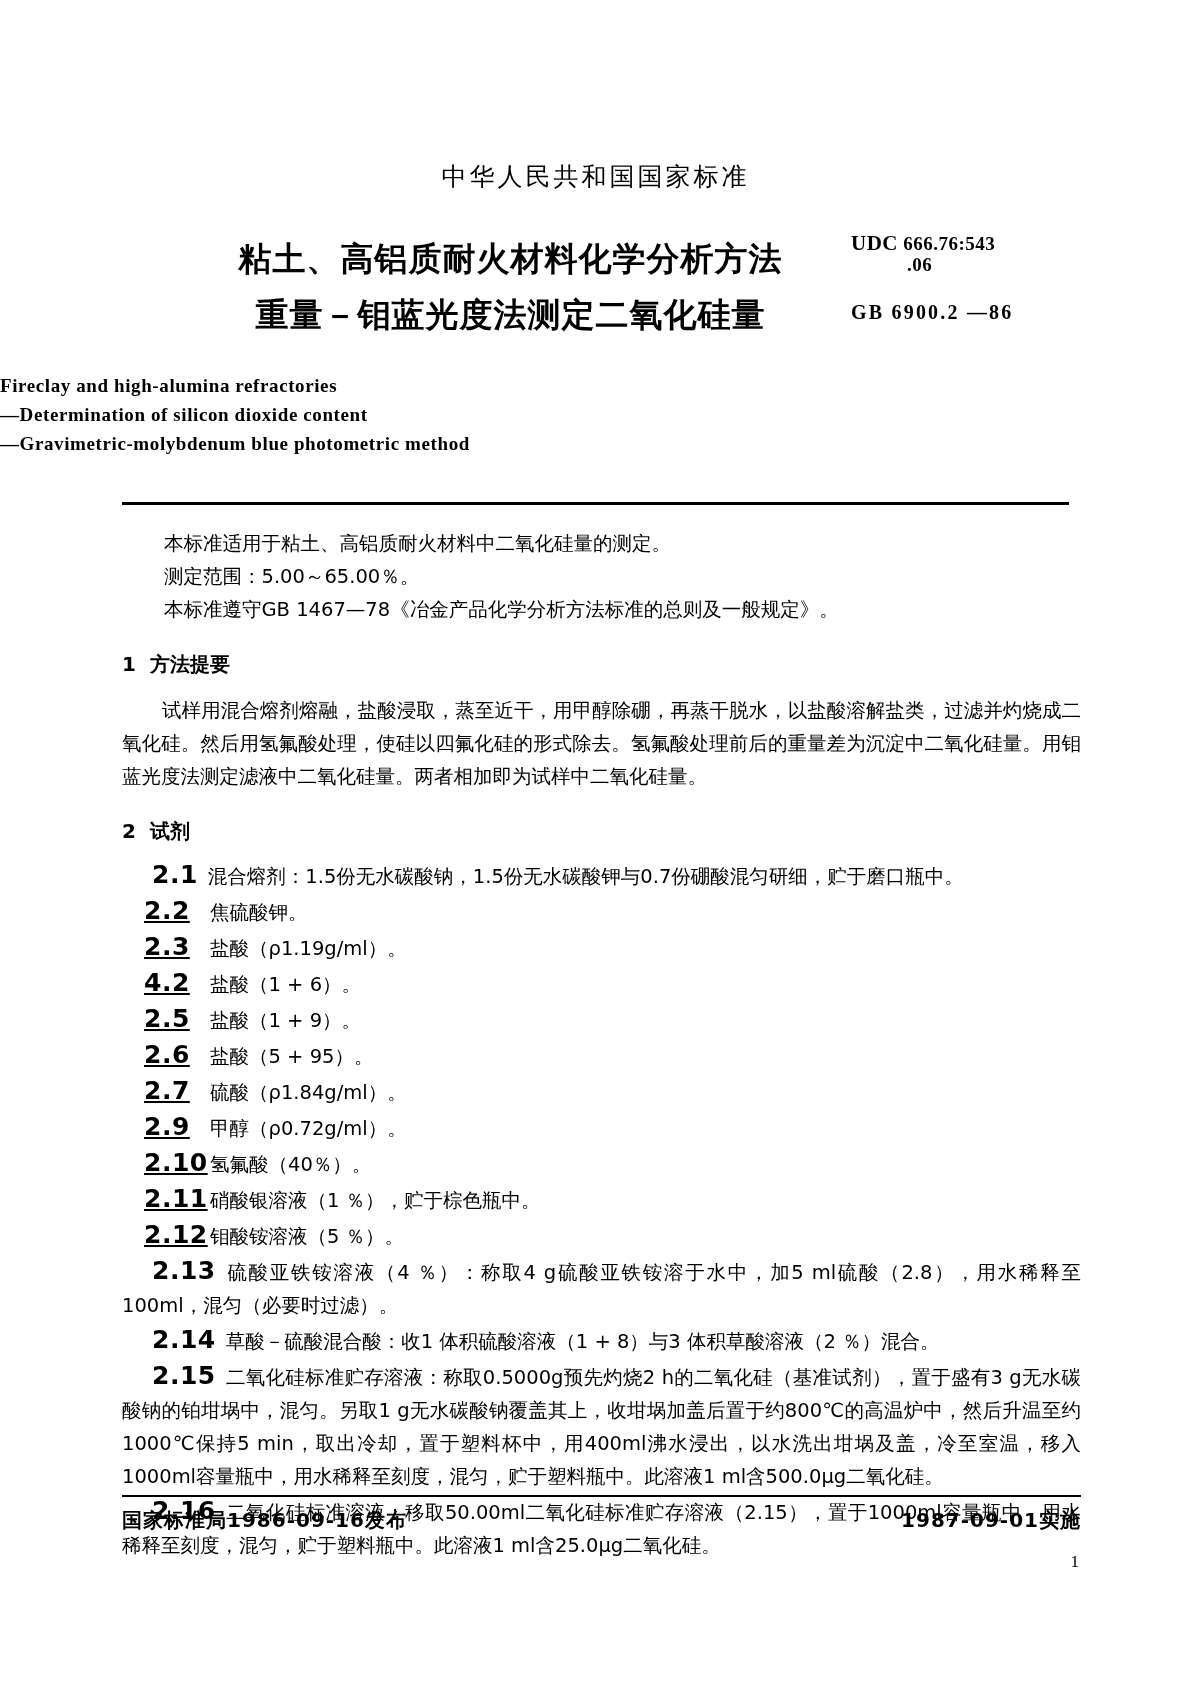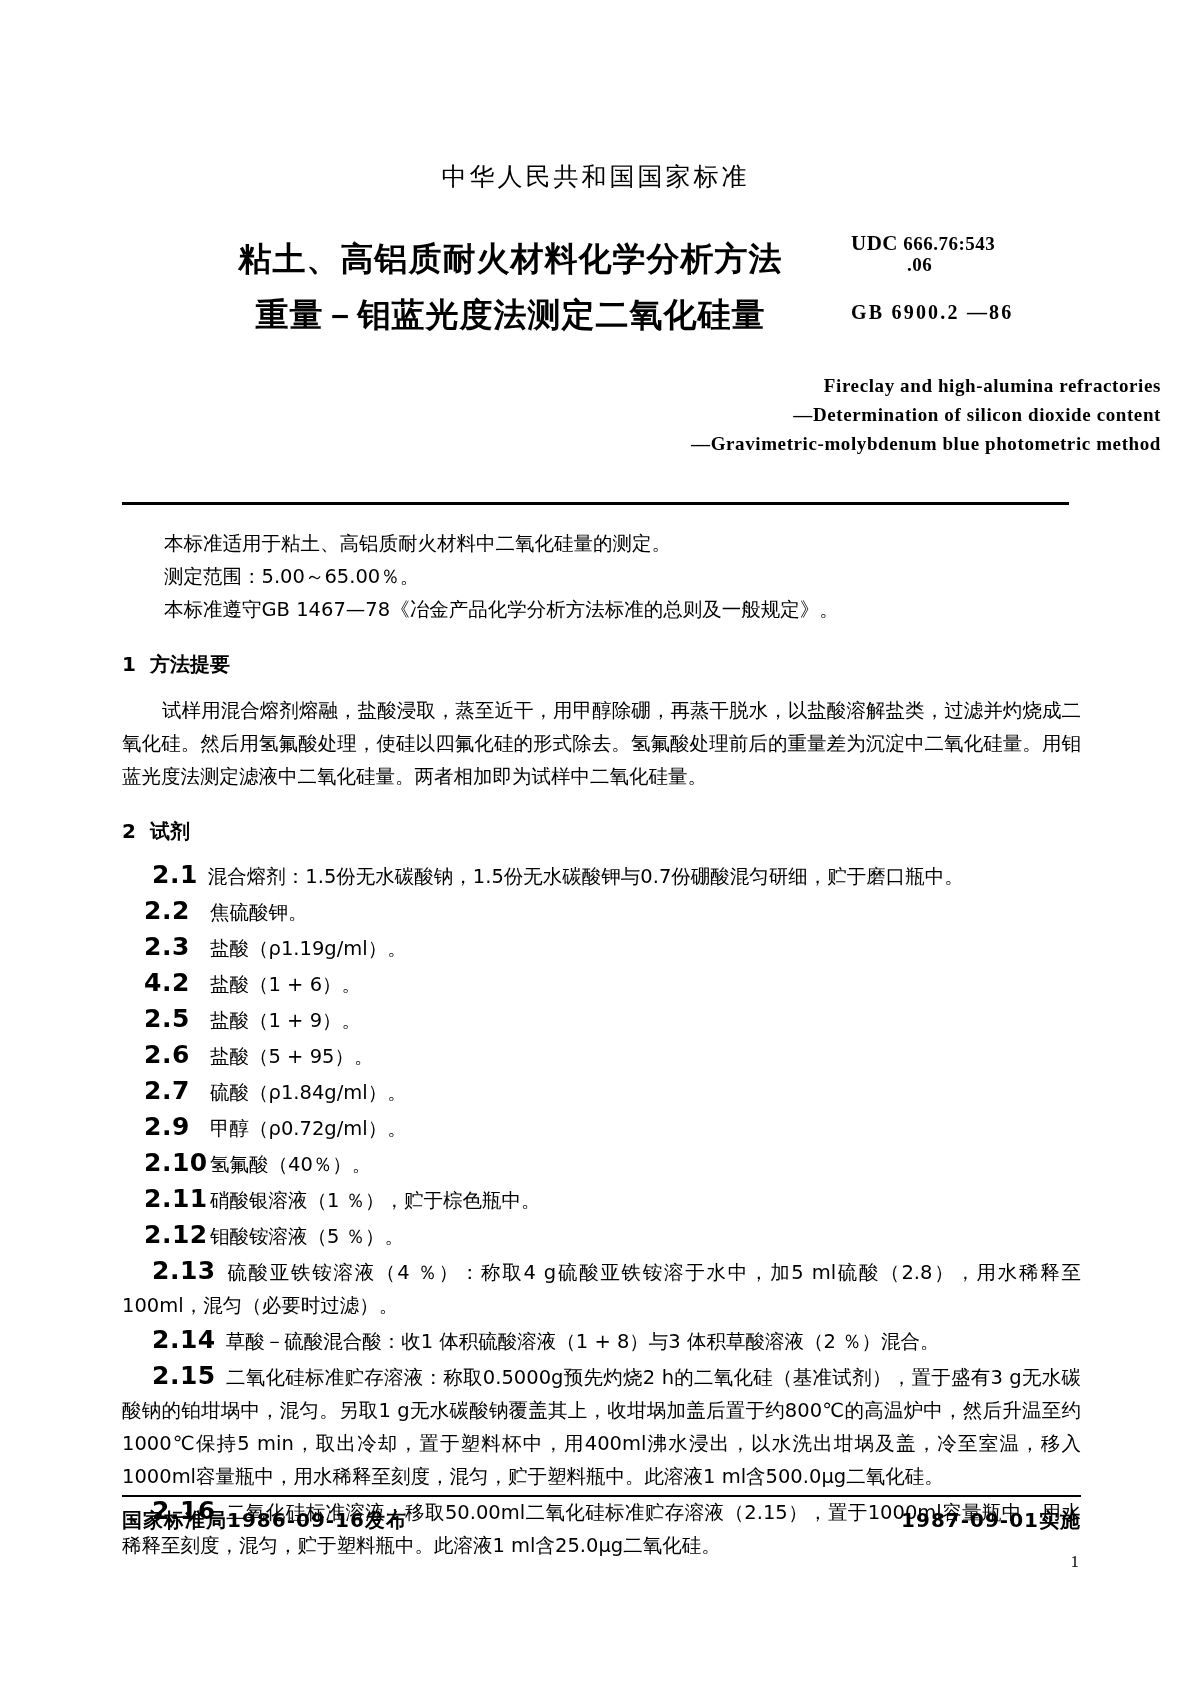--- a/index.html
+++ b/index.html
@@ -66,21 +66,21 @@
   }
   .udc .u-lab { font-size: 21px; }
   .udc .u-sec { display:block; padding-left: 56px; }
   .gb {
     font-size: 20px;
     letter-spacing: 2.2px;
     margin-top: 26px;
   }
 
   .title-en {
-    text-align: right;
+    text-align: left;
     font-size: 19px;
     font-weight: 700;
     font-family: "Liberation Serif", "DejaVu Serif", serif;
     line-height: 29px;
     letter-spacing: 0.6px;
     margin-top: 30px;
     padding-right: 30px;
   }
   .title-en div { white-space: nowrap; }
 
@@ -123,21 +123,21 @@
     line-height: 33px;
     font-size: 19.5px;
   }
   .item .idx {
     display: inline-block;
     font-weight: 700;
     font-family: "DejaVu Sans", "Liberation Sans", sans-serif;
     font-size: 25px;
     letter-spacing: 0.5px;
   }
-  .item.short .idx { width: 66px; padding-left: 22px; }
+  .item.short .idx { width: 66px; padding-left: 22px; text-decoration: underline; }
   .item.short .txt { }
   .item.flow {
     text-align: justify;
     text-justify: inter-ideograph;
   }
   .item.flow .idx { padding-left: 30px; padding-right: 10px; }
 
   
   .footer {
     position: absolute;

